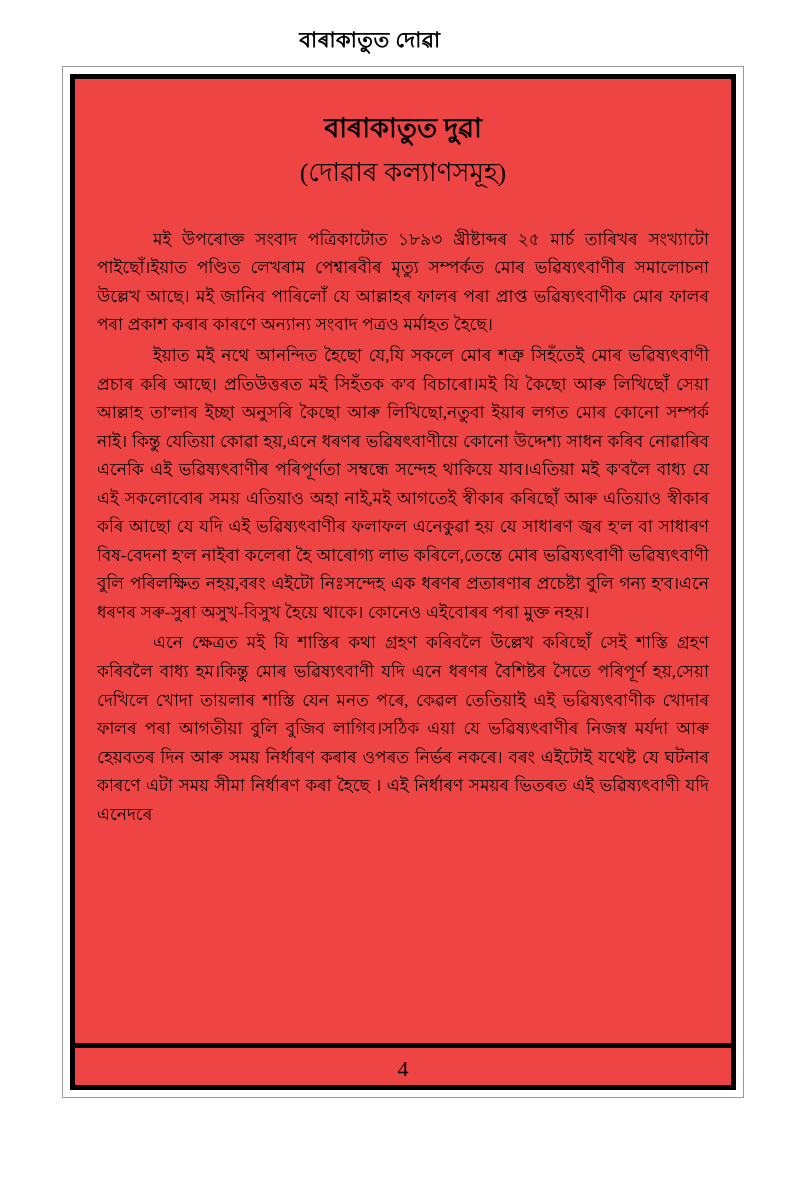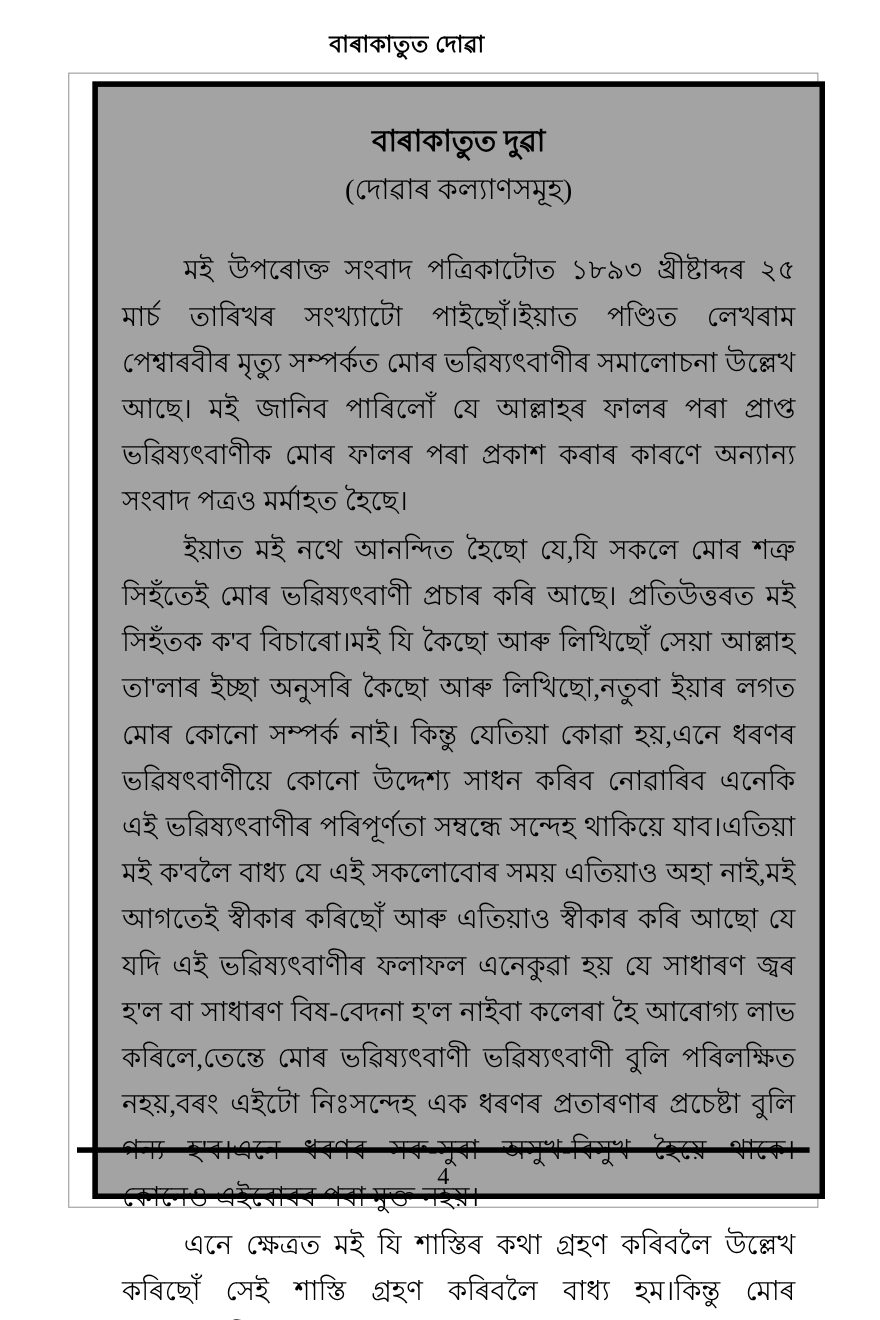--- a/index.html
+++ b/index.html
@@ -47,27 +47,27 @@
     top: 66px;
     width: 682px;
     height: 1032px;
     border: 1.5px solid #9a9a9a;
     box-sizing: border-box;
   }
 
   
   .frame-inner {
     position: absolute;
-    left: 84px;
+    left: 70px;
     top: 74px;
     width: 666px;
     height: 1016px;
     border: 5px solid #000000;
     box-sizing: border-box;
-    background: #a3a3a3;
+    background: #ef4444;
   }
 
   
   .text-block {
     position: absolute;
     left: 0;
     top: 0;
     right: 0;
     bottom: 0;
     box-sizing: border-box;
@@ -88,21 +88,21 @@
     font-weight: normal;
     line-height: 1.45;
     margin: 6px 0 0 0;
   }
 
   
   .body-copy {
     margin-top: 34px;
   }
   .para {
-    font-size: 25px;
+    font-size: 17px;
     line-height: 1.68;
     text-align: justify;
     text-align-last: left;
     text-justify: inter-word;
     margin: 0 0 2px 0;
     text-indent: 56px;
     word-spacing: 0.5px;
   }
 
   

